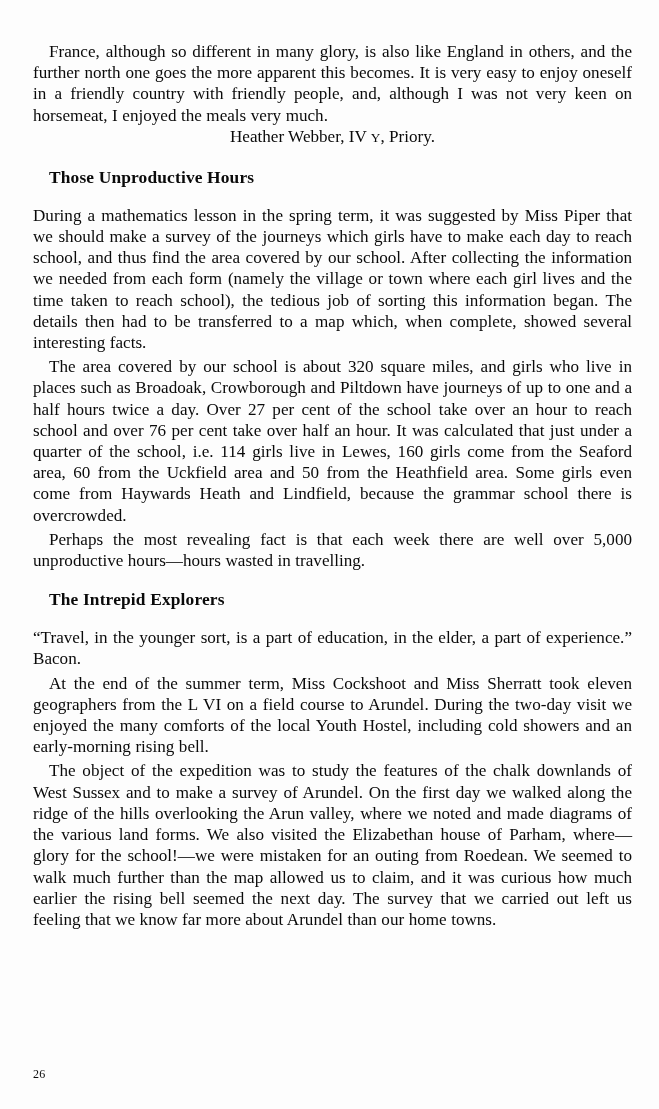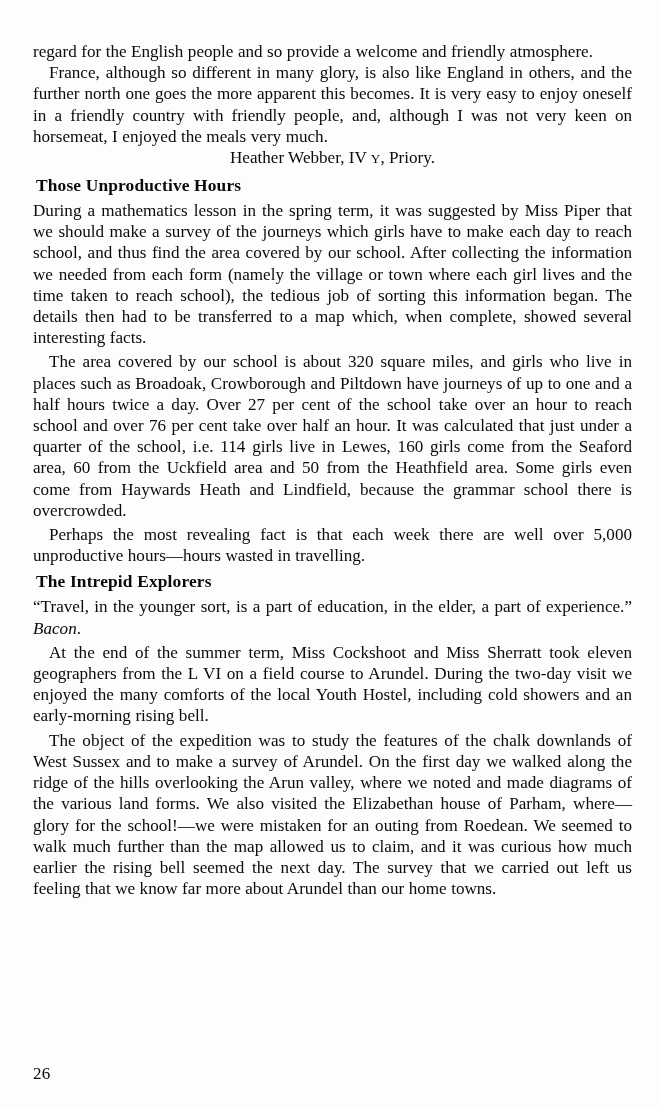--- a/index.html
+++ b/index.html
@@ -32,58 +32,56 @@
     text-align: justify;
     text-justify: inter-word;
     letter-spacing: 0.01px;
     word-spacing: 0.2px;
     hyphens: none;
   }
   p.indent {
     text-indent: 16px;
   }
   h2.heading {
-    margin: 3px;
+    margin: 16px;
     font-size: 17.4px;
     line-height: 24px;
     font-weight: bold;
     text-align: left;
     letter-spacing: 0.15px;
   }
   p.attribution {
     margin: 0;
     font-size: 17.1px;
     line-height: 22px;
     text-align: center;
     letter-spacing: 0.01px;
   }
   .smallcap {
     font-size: 0.78em;
     text-transform: uppercase;
   }
   .italic {
-    font-style: italic;
   }
   .gap-small { height: 3px; }
   .page-number {
     position: absolute;
     left: 33px;
     top: 1064px;
-    font-size: 17px;
+    font-size: 12px;
     line-height: 20px;
     letter-spacing: 0.2px;
   }
 </style>
 </head>
 <body>
 
 <div class="page">
   <div class="content">
 
-    <p class="para">regard for the English people and so provide a welcome and friendly atmosphere.</p>
     <p class="para indent">France, although so different in many glory, is also like England in others, and the further north one goes the more apparent this becomes.  It is very easy to enjoy oneself in a friendly country with friendly people, and, although I was not very keen on horsemeat, I enjoyed the meals very much.</p>
 
     <p class="attribution"><span>Heather Webber, IV </span><span class="smallcap">y</span><span>, Priory.</span></p>
 
     <h2 class="heading">Those Unproductive Hours</h2>
 
     <p class="para">During a mathematics lesson in the spring term, it was suggested by Miss Piper that we should make a survey of the journeys which girls have to make each day to reach school, and thus find the area covered by our school.  After collecting the information we needed from each form (namely the village or town where each girl lives and the time taken to reach school), the tedious job of sorting this information began. The details then had to be transferred to a map which, when complete, showed several interesting facts.</p>
     <div class="gap-small"></div>
     <p class="para indent">The area covered by our school is about 320 square miles, and girls who live in places such as Broadoak, Crowborough and Piltdown have journeys of up to one and a half hours twice a day.  Over 27 per cent of the school take over an hour to reach school and over 76 per cent take over half an hour.  It was calculated that just under a quarter of the school, i.e. 114 girls live in Lewes, 160 girls come from the Seaford area, 60 from the Uckfield area and 50 from the Heathfield area.  Some girls even come from Haywards Heath and Lindfield, because the grammar school there is overcrowded.</p>
     <div class="gap-small"></div>

